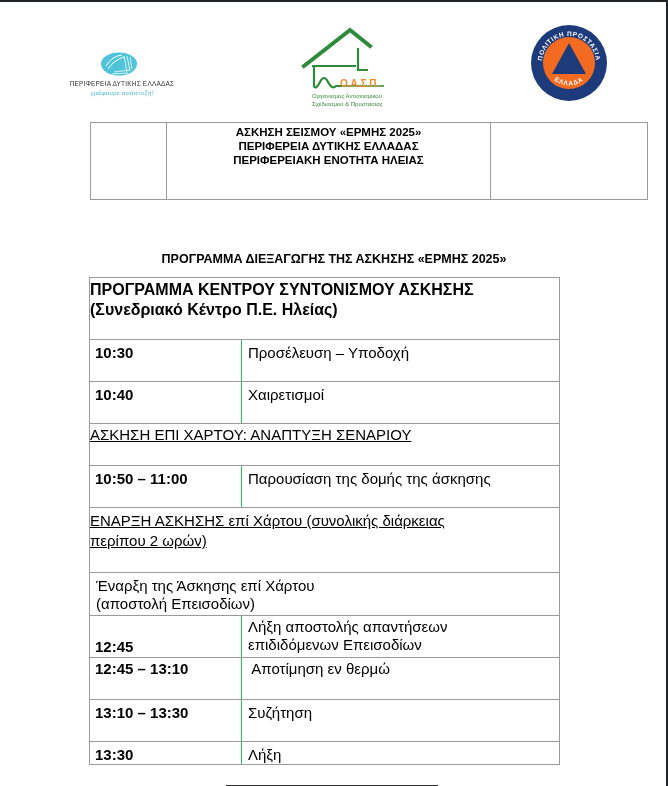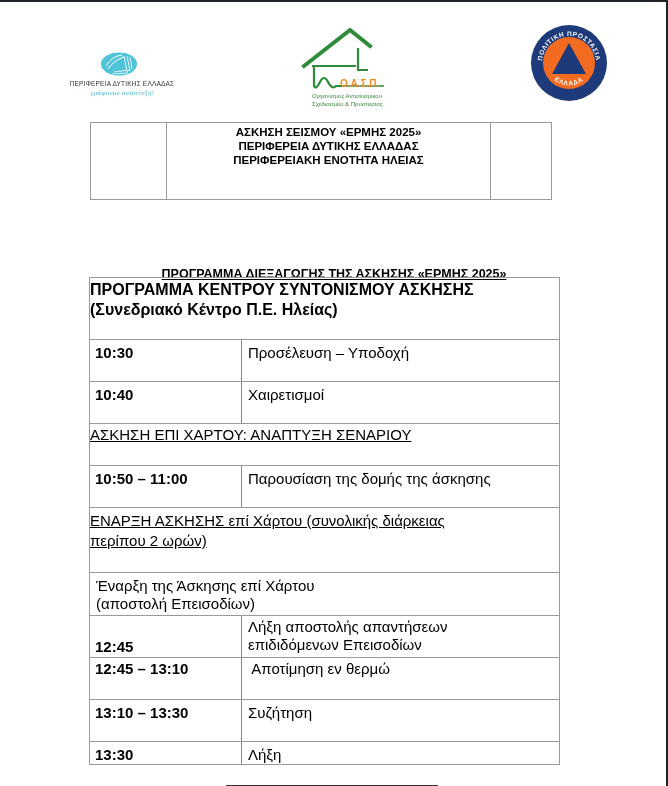--- a/index.html
+++ b/index.html
@@ -18,31 +18,31 @@
     .logo-oasp { left: 298px; top: 24px; width: 100px; height: 90px; }
     .logo-oasp svg { position: absolute; left: 0; top: 0; }
     .logo-oasp .abbr { position: absolute; left: 42px; top: 54px; font-size: 10px; font-weight: bold; color: #f28c28; }
     .logo-oasp .sub1, .logo-oasp .sub2 { position: absolute; left: 14px; font-size: 6px; color: #3a8a3a; white-space: nowrap; }
     .logo-oasp .sub1 { top: 69px; }
     .logo-oasp .sub2 { top: 77px; }
 
     .logo-cp { left: 530px; top: 24px; width: 78px; height: 78px; }
 
     
-    .hdr-table { position: absolute; left: 90px; top: 122px; width: 462px; height: 78px;
+    .hdr-table { position: absolute; left: 90px; top: 122px; width: 558px; height: 78px;
       border: 1px solid #9a9a9a; display: flex; align-items: flex-end; }
     .hdr-cell { border-right: 1px solid #9a9a9a; height: 100%; }
     .hdr-cell:last-child { border-right: none; }
     .hdr-left { width: 76px; }
     .hdr-mid { width: 324px; text-align: center; padding-top: 2px; }
     .hdr-right { flex: 1; }
     .hdr-mid div { font-size: 11.5px; font-weight: bold; line-height: 14px; }
 
-    .doc-title { position: absolute; left: 0; width: 668px; top: 267px; text-align: center;
-      font-size: 12.5px; font-weight: bold; text-decoration: underline; }
+    .doc-title { position: absolute; left: 0; width: 668px; top: 252px; text-align: center;
+      font-size: 12.5px; font-weight: bold; }
 
     
     .main-table { position: absolute; left: 89px; top: 277px; width: 471px;
       border: 1px solid #9a9a9a; border-collapse: collapse; }
     .row { display: flex; border-bottom: 1px solid #9a9a9a; }
     .row:last-child { border-bottom: none; justify-content: flex-end; }
     .cell-time { width: 152px; border-right: 1px solid #22c55e; font-size: 15px; font-weight: bold; padding: 4px 0 0 5px; }
     .cell-act { flex: 1; font-size: 15px; padding: 4px 0 0 6px; line-height: 18px; }
     .full { flex: 1; text-align: left; font-size: 15px; line-height: 20px; }
     .full.title-row { font-weight: bold; font-size: 16px; padding-top: 2px; line-height: 20px; }

